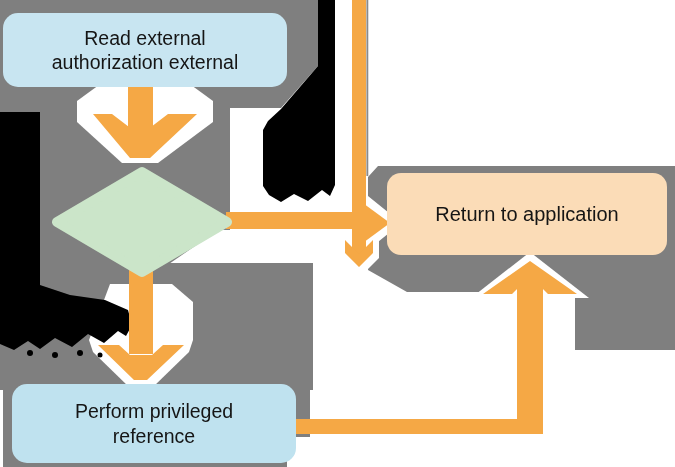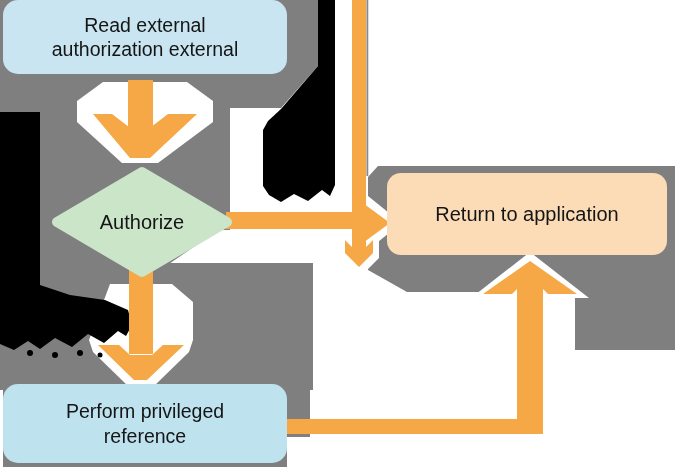--- a/index.html
+++ b/index.html
@@ -9,25 +9,25 @@
     font-family:"Liberation Sans","DejaVu Sans",sans-serif;
   }
   #shapes{position:absolute;left:0;top:0;width:675px;height:467px;}
   .node{
     position:absolute;display:flex;flex-direction:column;
     align-items:center;justify-content:center;text-align:center;
     color:#151515;
   }
   .node .ln{display:block;}
   #node-read{
-    left:3px;top:0;width:284px;height:74px;border-radius:15px;
+    left:3px;top:13px;width:284px;height:74px;border-radius:15px;
     background:#c8e5f1;font-size:19.5px;line-height:24px;
   }
   #node-perform{
-    left:3px;top:384px;width:284px;height:79px;border-radius:15px;
+    left:12px;top:384px;width:284px;height:79px;border-radius:15px;
     background:#bfe2ef;font-size:19.5px;line-height:25px;
   }
   #node-return{
     left:387px;top:173px;width:280px;height:82px;border-radius:14px;
     background:#fbdcb7;font-size:20px;
   }
   #node-authorize-label{
     position:absolute;left:62px;top:167px;width:160px;height:110px;
     display:flex;align-items:center;justify-content:center;
     font-size:20px;color:#151515;
@@ -88,21 +88,20 @@
     </g>
 
     <polygon points="142,172 227,222 142,272 57,222" fill="#cbe5c9" stroke="#cbe5c9" stroke-width="10" stroke-linejoin="round"></polygon>
   </svg>
 
   <div class="node" id="node-read">
     <span class="ln">Read external</span>
     <span class="ln">authorization external</span>
   </div>
 
-  <div id="node-authorize-label">Authorize</div>
 
   <div class="node" id="node-return">
     <span class="ln">Return to application</span>
   </div>
 
   <div class="node" id="node-perform">
     <span class="ln">Perform privileged</span>
     <span class="ln">reference</span>
   </div>
 

